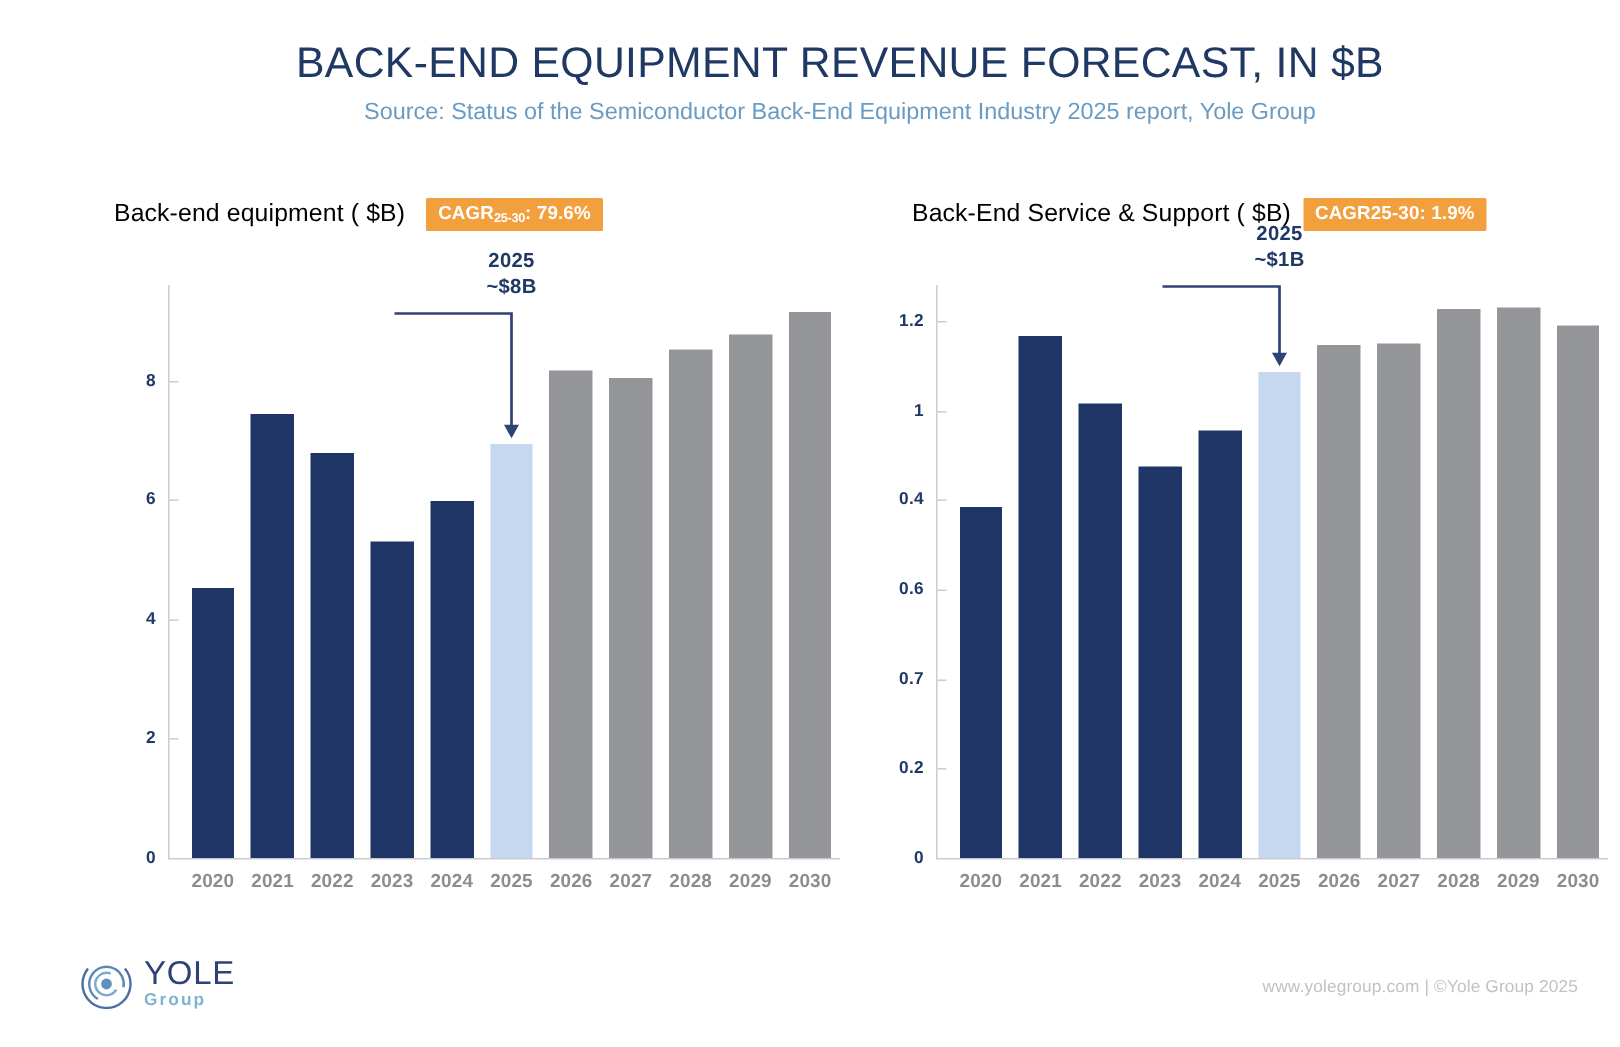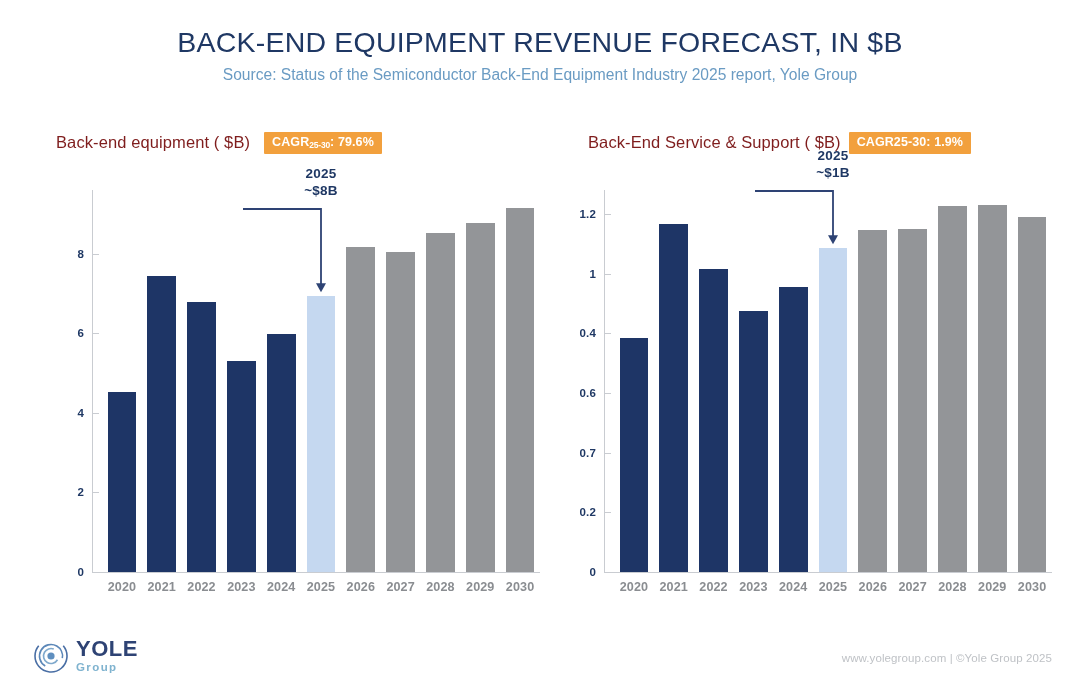--- a/index.html
+++ b/index.html
@@ -11,20 +11,21 @@
     width: 1080px;
     height: 698px;
     font-family: "Liberation Sans", sans-serif;
     position: relative;
     overflow: hidden;
   }
   .slide {
     position: absolute;
     inset: 0;
     background: #ffffff;
+    margin-left: 20px;
   }
 
   
   .header {
     position: absolute;
     top: 26px;
     left: 0;
     width: 1080px;
     text-align: center;
   }
@@ -60,21 +61,21 @@
     left: 16px;
     display: flex;
     align-items: center;
     gap: 14px;
     white-space: nowrap;
   }
   .panel-right .panel-head { left: 28px; gap: 8px; }
 
   .panel-title {
     font-size: 16.5px;
-    color: #7f1d1d;
+    color: #000000;
     font-weight: 400;
     letter-spacing: 0.1px;
     text-align: center;
   }
   .cagr-badge {
     background: #F2A03D;
     color: #ffffff;
     font-size: 12.5px;
     font-weight: 700;
     padding: 4px 8px 5px 8px;
@@ -161,21 +162,21 @@
     align-items: center;
     gap: 8px;
   }
   .logo-text {
     display: flex;
     flex-direction: column;
     line-height: 1;
   }
   .logo-yole {
     font-size: 22px;
-    font-weight: 700;
+    font-weight: 400;
     color: #2E4374;
     letter-spacing: 0.5px;
   }
   .logo-group {
     font-size: 11.5px;
     font-weight: 700;
     color: #7FB3CF;
     letter-spacing: 1.4px;
     margin-top: 2px;
   }

